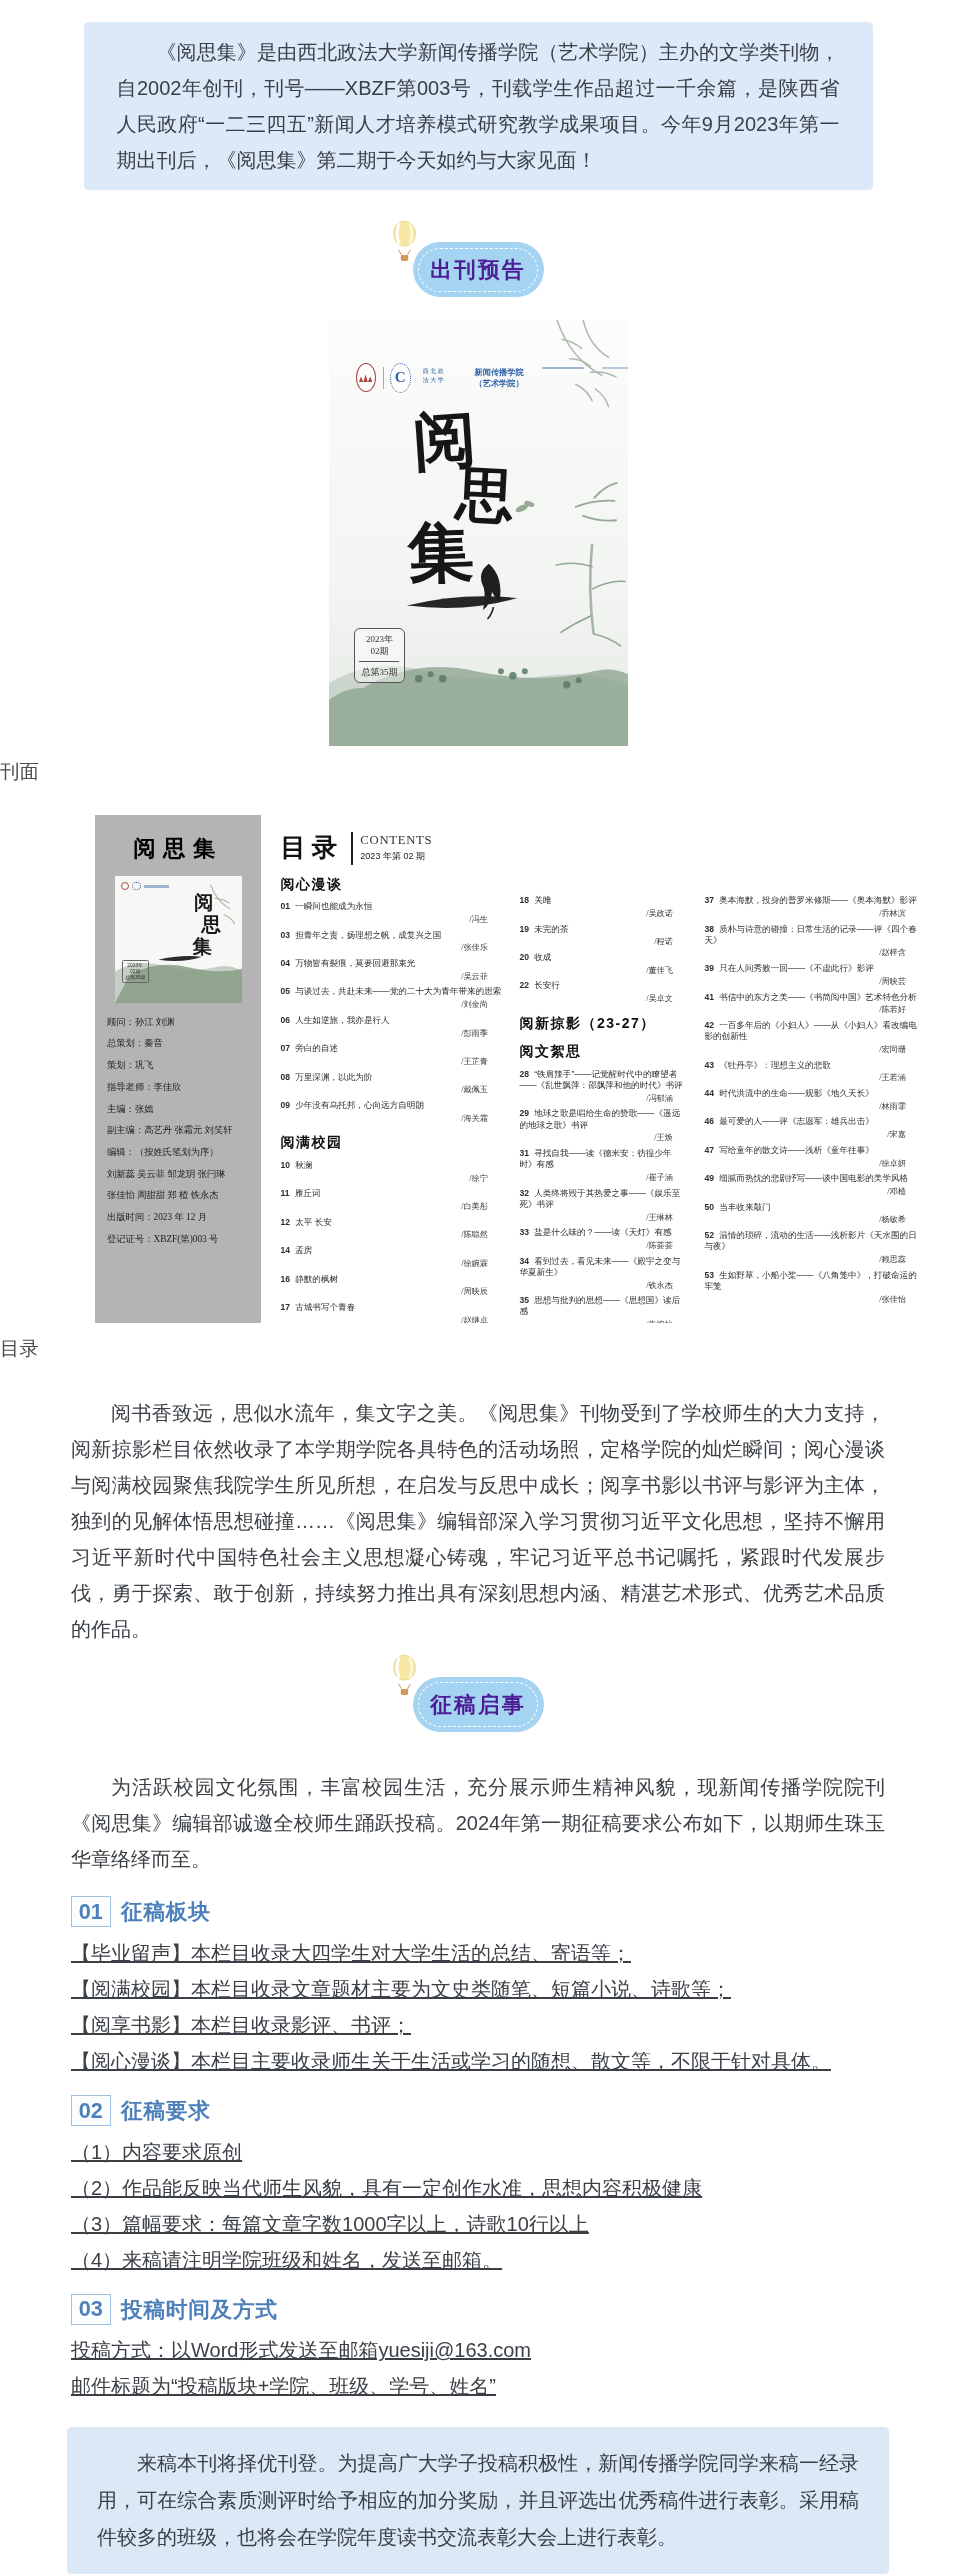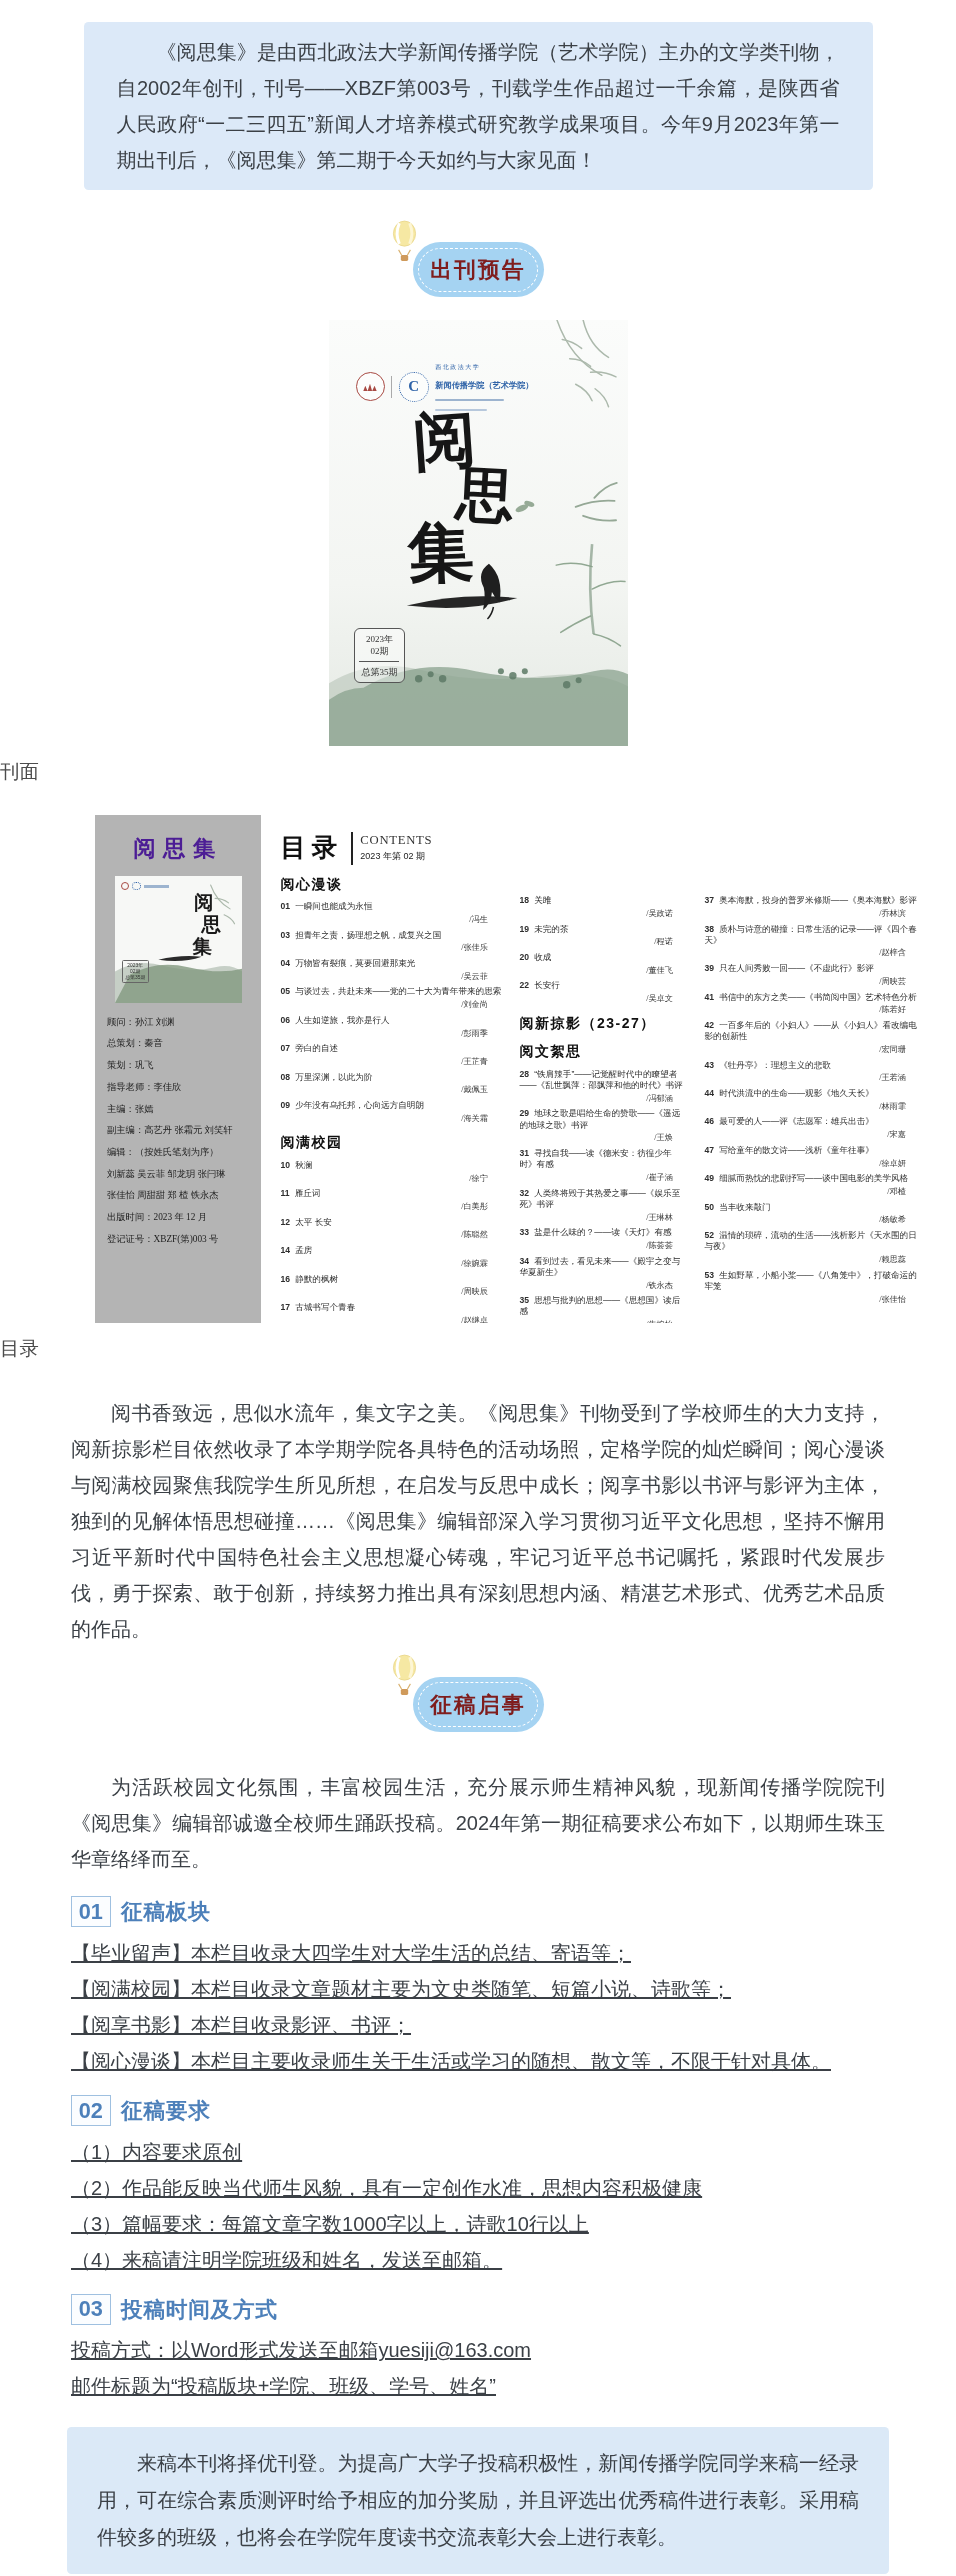--- a/index.html
+++ b/index.html
@@ -14,56 +14,56 @@
   .note-box{width:762px;margin:22.4px auto 0;background:#dbe9f7;border-radius:4.5px;
             padding:18px 30px;font-size:20px;line-height:37px;color:#3b4046;
             text-align:justify;text-indent:2em;}
 
   
   .badge-wrap{width:131px;margin:52px auto 0;position:relative;}
   .badge-wrap.second{margin-top:30px;}
   .badge{position:relative;width:131px;height:55px;background:#a5d3f2;border-radius:28px;
          display:flex;align-items:center;justify-content:center;}
   .badge::before{content:"";position:absolute;inset:5.2px;border:1.5px dashed #ffffff;border-radius:22.4px;}
-  .badge span{color:#7f1d1d;font-size:21.7px;font-weight:bold;letter-spacing:2.2px;position:relative;}
+  .badge span{color:#4c1d95;font-size:21.7px;font-weight:bold;letter-spacing:2.2px;position:relative;}
   .balloon{position:absolute;left:-24px;top:-22.4px;}
 
   
   .cover{position:relative;width:299px;height:426px;margin:22.4px auto 0;overflow:hidden;
          box-shadow:0 0 0 0.7px #eceeec inset;}
   .cover-art{position:absolute;left:0;top:0;}
   .cover-logos{position:absolute;left:27px;top:43px;display:flex;align-items:center;gap:6.7px;}
   .seal{width:27px;height:27px;border-radius:50%;border:1.5px solid #a84a43;
         display:flex;align-items:center;justify-content:center;background:rgba(255,255,255,.5);}
   .seal-mark{width:13.4px;height:8.2px;background:#a84a43;
              clip-path:polygon(0 100%,15% 35%,32% 100%,50% 10%,66% 100%,84% 35%,100% 100%);}
   .logo-sep{width:0.7px;height:22.4px;background:#aaaaaa;}
   .clogo{width:28px;height:28px;border-radius:50%;border:1.5px dotted #2f63a8;color:#2f63a8;
          display:flex;align-items:center;justify-content:center;font-weight:bold;font-size:15px;
          font-family:"Liberation Serif","DejaVu Serif",serif;background:rgba(255,255,255,.5);}
-  .logo-text{display:flex;flex-direction:column;gap:8px;}
+  .logo-text{display:flex;flex-direction:row;gap:18px;text-align:right;}
   .lt1{font-size:6px;color:#2f63a8;letter-spacing:1.5px;}
   .lt2{font-size:8.2px;font-weight:bold;color:#2f63a8;}
   .ltbar{height:2.2px;background:#9db4cf;width:69px;border-radius:1.5px;}
   .ltbar.b2{width:52px;background:#b7c8dc;}
   .cal{position:absolute;font-family:"Liberation Serif","DejaVu Serif",serif;font-weight:bold;color:#161616;}
   .cal-yue{left:84px;top:78px;font-size:63px;transform:rotate(-4deg);}
   .cal-si{left:127px;top:137px;font-size:58px;transform:rotate(3deg);}
   .cal-ji{left:79px;top:188px;font-size:66px;transform:rotate(-2deg);}
   .issue-box{position:absolute;left:25.4px;top:308px;width:43px;border:1.1px solid #555555;border-radius:6px;
              padding:4.5px 3px;text-align:center;font-family:"Liberation Serif","DejaVu Serif",serif;
              color:#333333;font-size:9px;line-height:12px;background:rgba(255,255,255,.45);}
   .issue-div{border-top:0.7px solid #555555;margin:3.7px 1.5px;}
   .img-caption{font-size:19.4px;color:#4c4c4c;margin-top:12px;}
 
   
   .toc{margin:30px 0 0 95px;width:822px;height:508px;display:flex;overflow:hidden;background:#ffffff;}
   .toc-left{width:166px;flex:0 0 166px;background:#b4b4b4;padding:10.5px 9px 0;box-sizing:border-box;}
   .toc-left-title{text-align:center;font-family:"Liberation Serif","DejaVu Serif",serif;font-weight:bold;
-                  font-size:22.4px;letter-spacing:7.5px;color:#4c1d95;margin-top:7.5px;}
+                  font-size:22.4px;letter-spacing:7.5px;color:#000000;margin-top:7.5px;}
   .mini-cover{width:127px;height:127px;margin:12px auto 7.5px;background:#f8f9f7;position:relative;overflow:hidden;}
   .mini-logos{position:absolute;left:6px;top:6px;display:flex;gap:3px;align-items:center;}
   .mini-seal{width:6.7px;height:6.7px;border-radius:50%;border:0.7px solid #a84a43;}
   .mini-clogo{width:6.7px;height:6.7px;border-radius:50%;border:0.7px dotted #2f63a8;}
   .mini-bar{width:25.4px;height:3px;background:#9db4cf;}
   .mini-cal{position:absolute;right:28px;top:16.4px;display:flex;flex-direction:column;
             font-family:"Liberation Serif","DejaVu Serif",serif;font-weight:bold;font-size:19.4px;
             line-height:21.7px;color:#1a1a1a;}
   .mini-cal span:nth-child(2){transform:translateX(7.5px);}
   .mini-cal span:nth-child(3){transform:translateX(-1.5px);}

